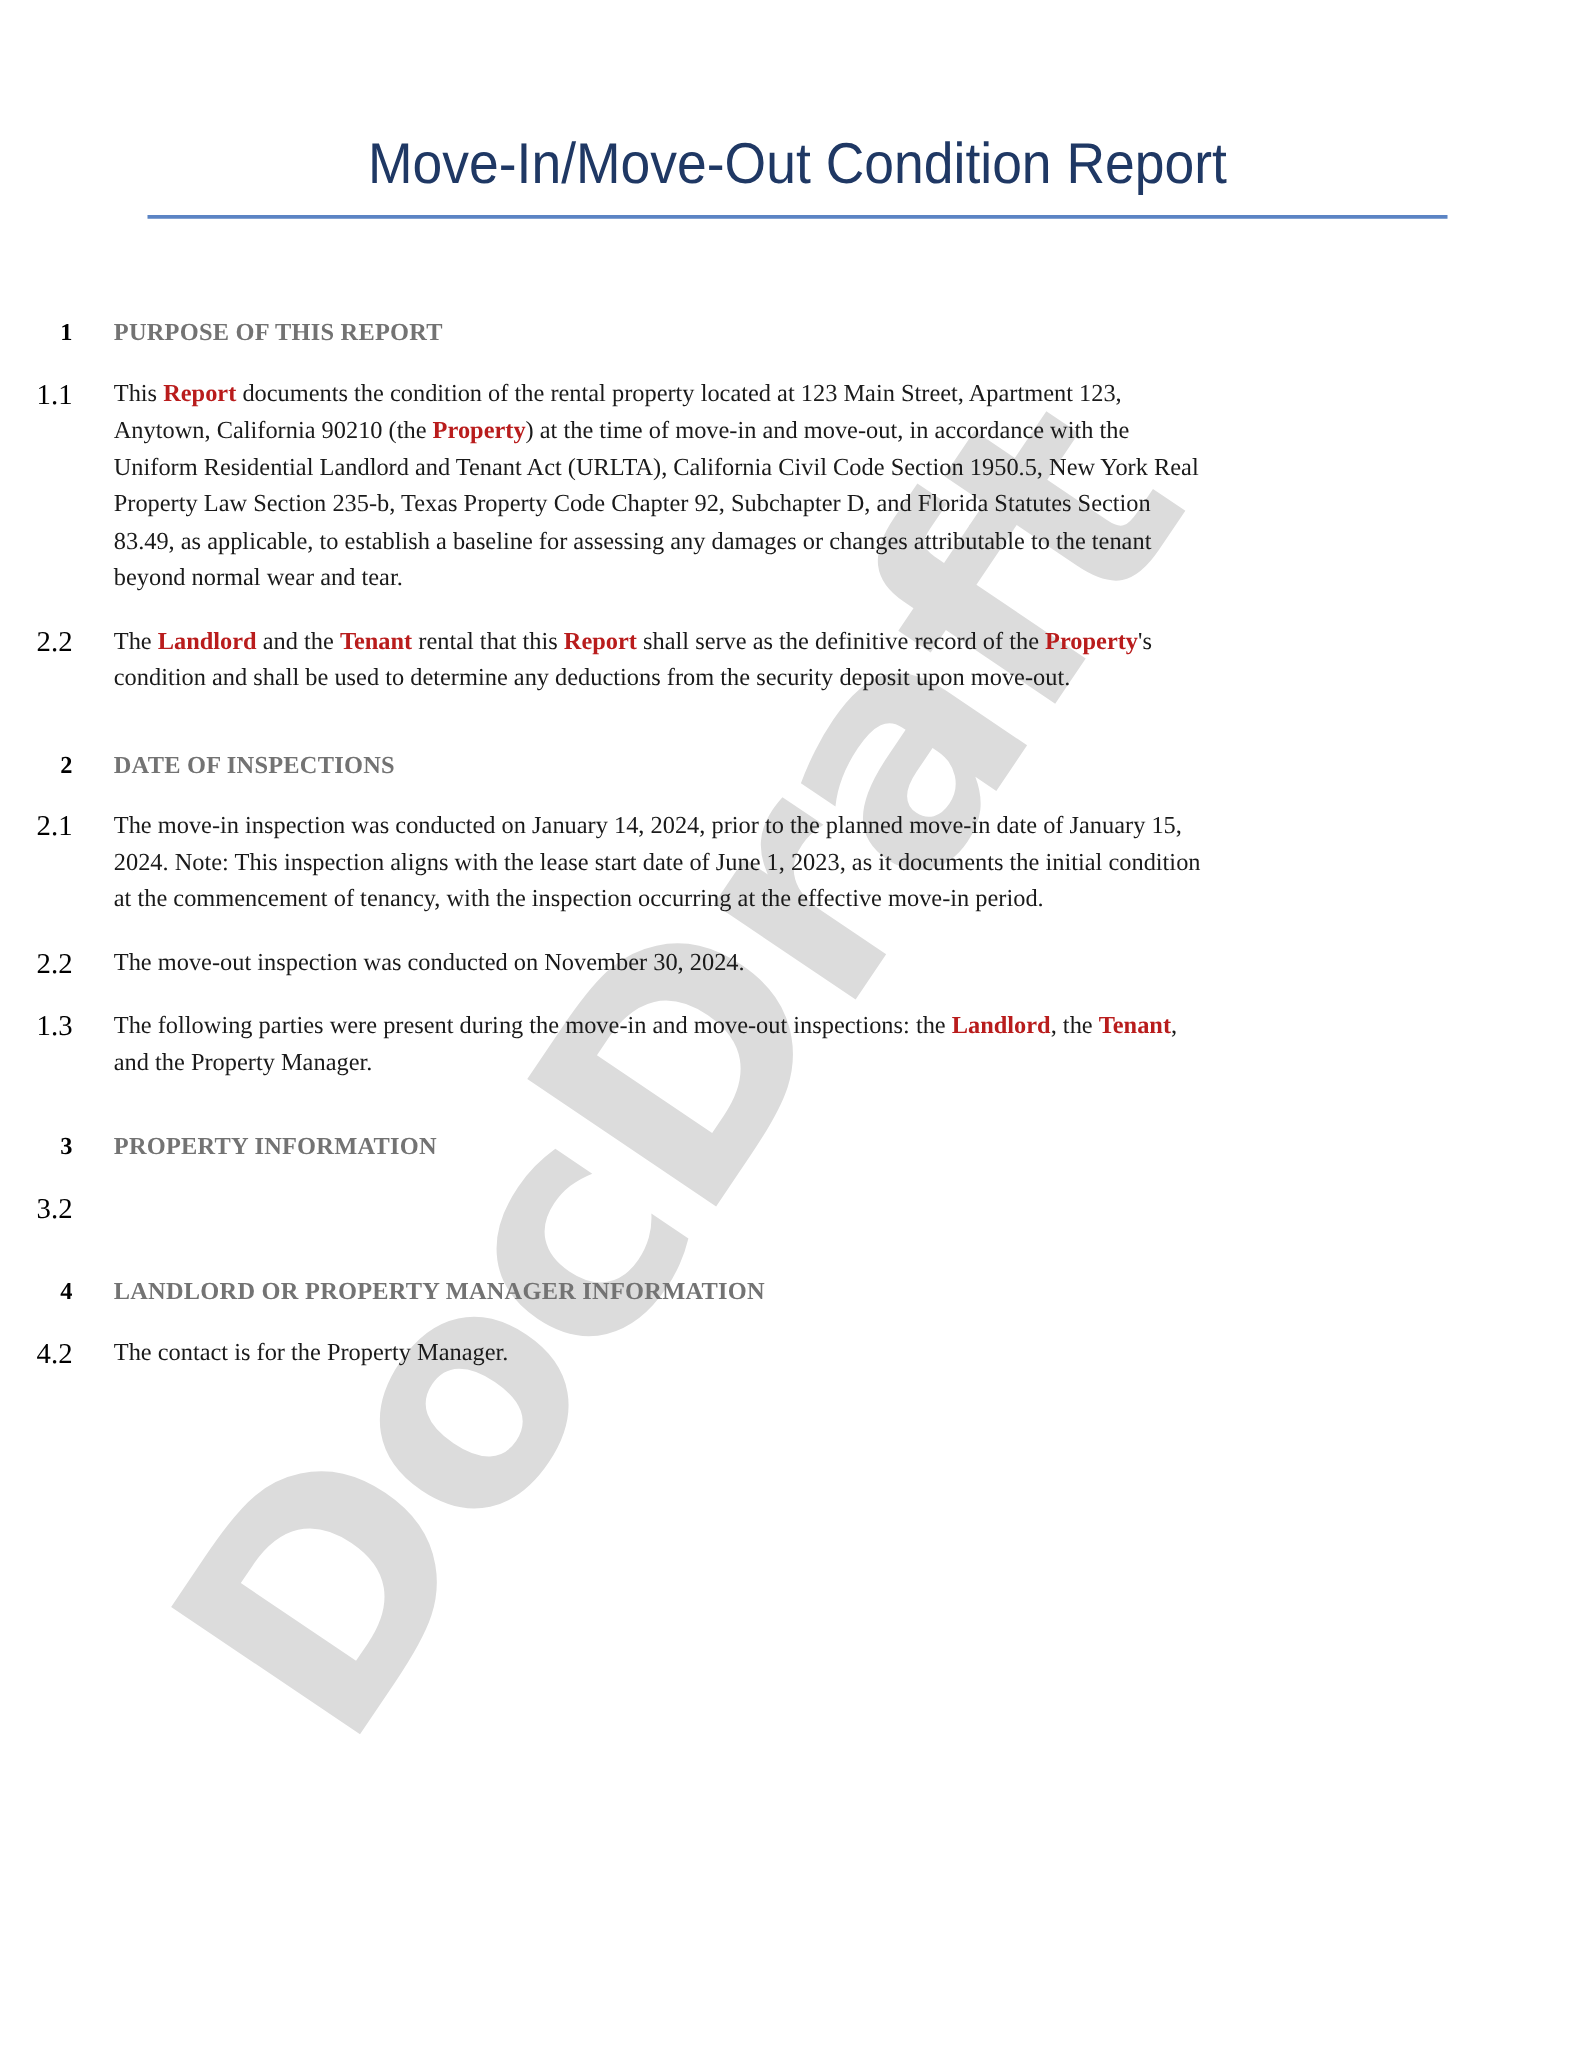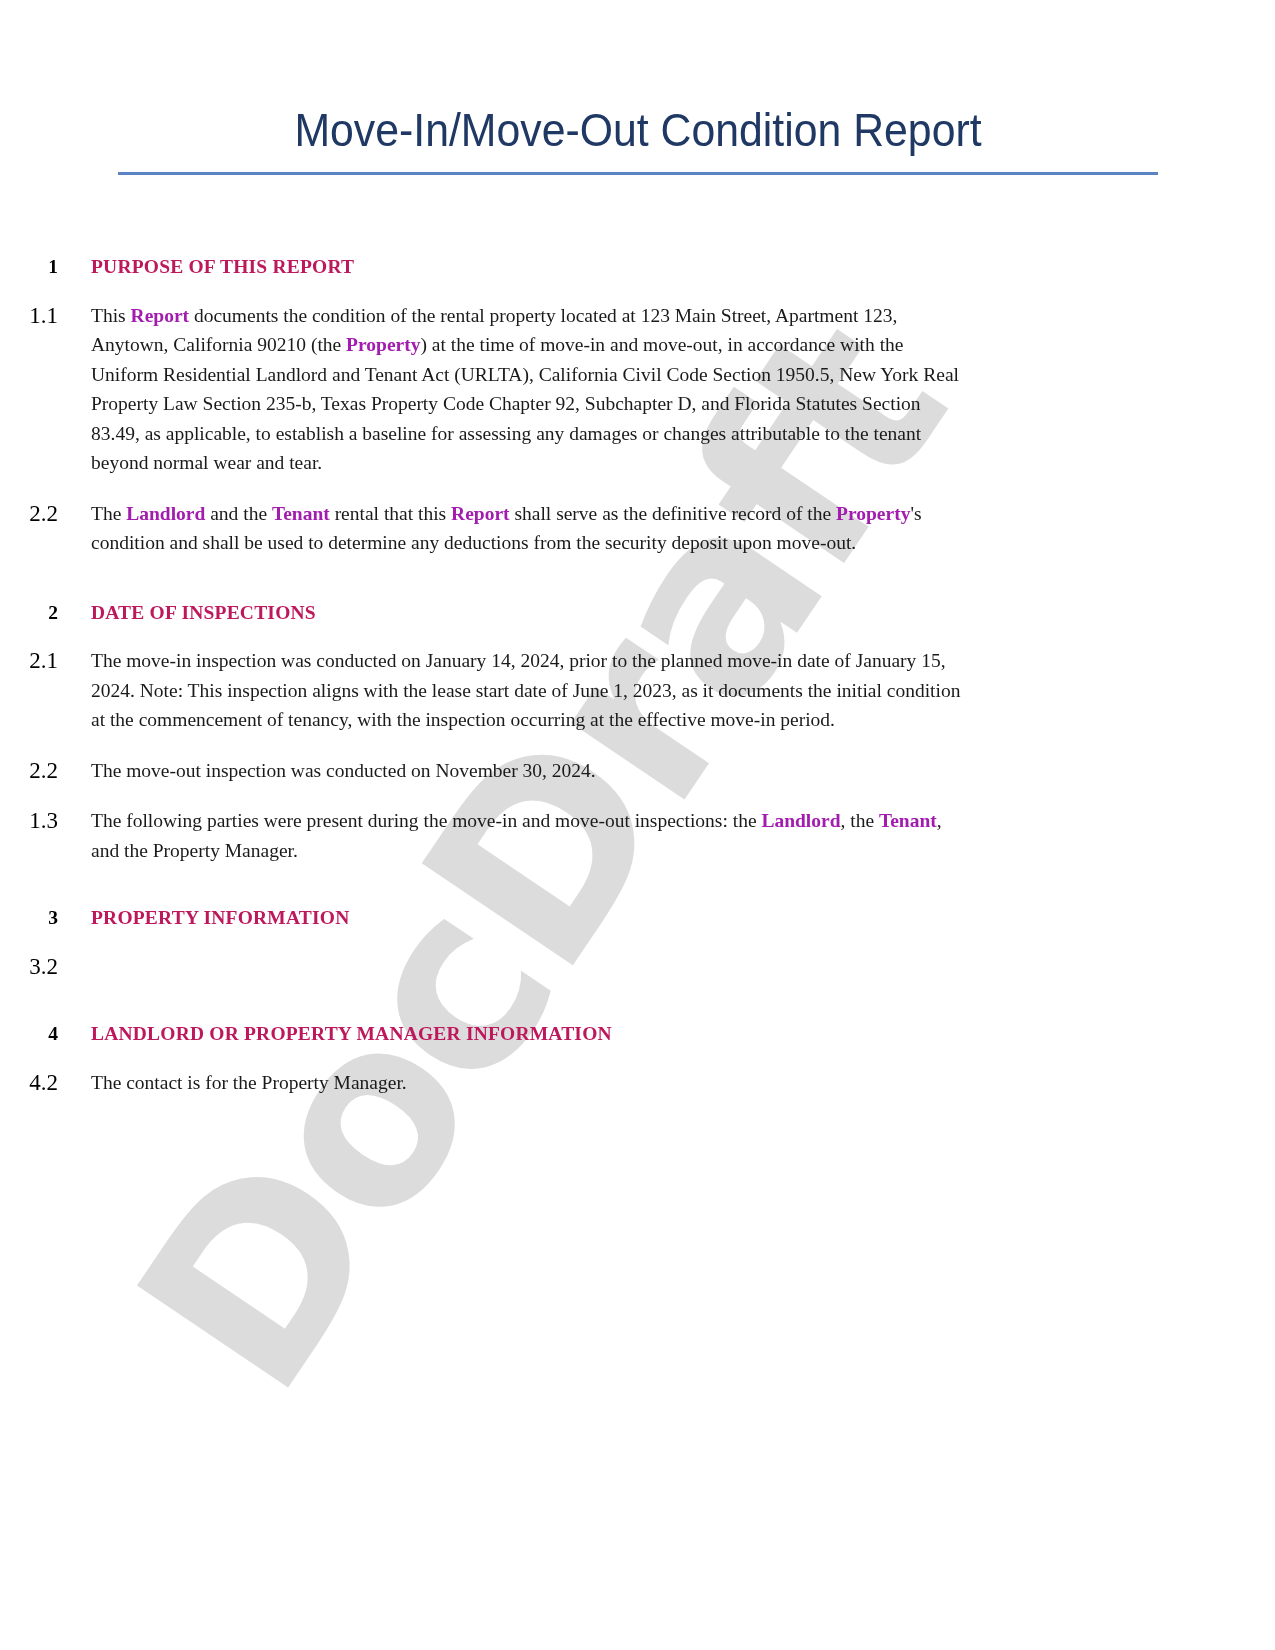--- a/index.html
+++ b/index.html
@@ -102,27 +102,27 @@
     text-align: left;
   }
   .section-heading .num {
     font-weight: 700;
     font-size: 19.5px;
   }
   .section-heading .body-text {
     font-weight: 700;
     font-size: 19.5px;
     letter-spacing: 0.2px;
-    color: #be185d;
+    color: #737373;
   }
   .clause { margin-bottom: 21px; }
   .section-heading { margin-bottom: 19px; }
   .section-block { margin-bottom: 38px; }
   .section-block.first { margin-bottom: 40px; }
-  b { font-weight: 700; color: #a21caf; }
+  b { font-weight: 700; color: #b91c1c; }
 </style>
 </head>
 <body>
 
 <div class="page">
 
   <div class="watermark-layer">
     <div class="watermark-text">DocDraft</div>
   </div>
 

